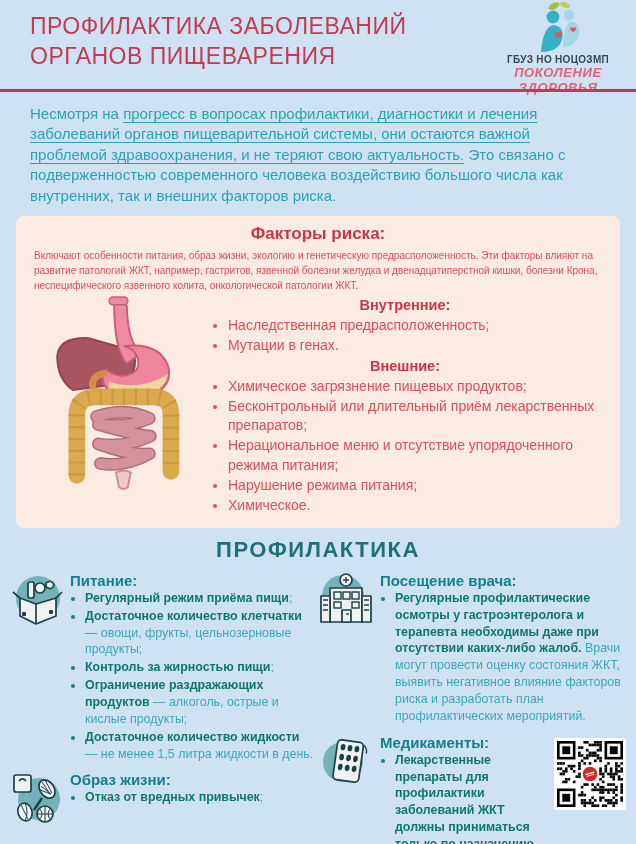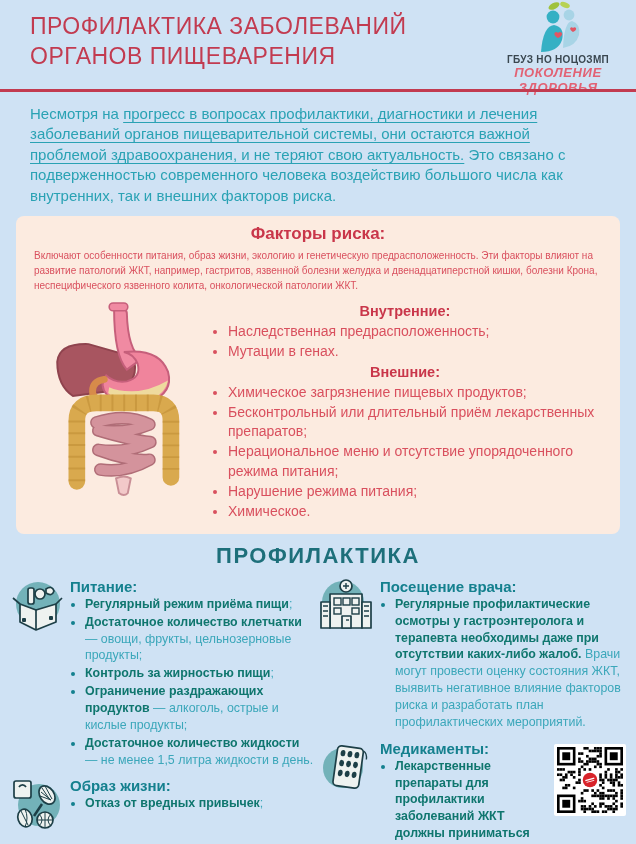--- a/index.html
+++ b/index.html
@@ -36,21 +36,21 @@
   }
 
   
   .risk-box{
     margin:10px auto 0;width:568px;
     background:#fcebe0;border-radius:8px;
     padding:8px 18px 12px;
   }
   .risk-title{text-align:center;font-size:17px;font-weight:800;color:#c9364a;}
   .risk-desc{margin-top:4px;font-size:10px;color:#d9505e;line-height:1.5;}
-  .risk-row{display:flex;gap:6px;margin-top:8px;}
+  .risk-row{display:flex;gap:6px;margin-top:2px;}
   .risk-illustration{width:168px;flex:none;}
   .risk-content{flex:1;min-width:0;}
   .risk-subtitle{text-align:center;font-size:14.5px;font-weight:800;color:#c9364a;margin-top:2px;}
   .risk-list{margin:3px 0 0 2px;padding-left:18px;font-size:14px;color:#d9505e;line-height:1.42;}
   .risk-list li::marker{color:#d9505e;}
 
   
   .prevention-title{
     text-align:center;margin:9px 0 7px;
     font-size:22px;font-weight:800;letter-spacing:1.5px;color:#1d6f7a;

